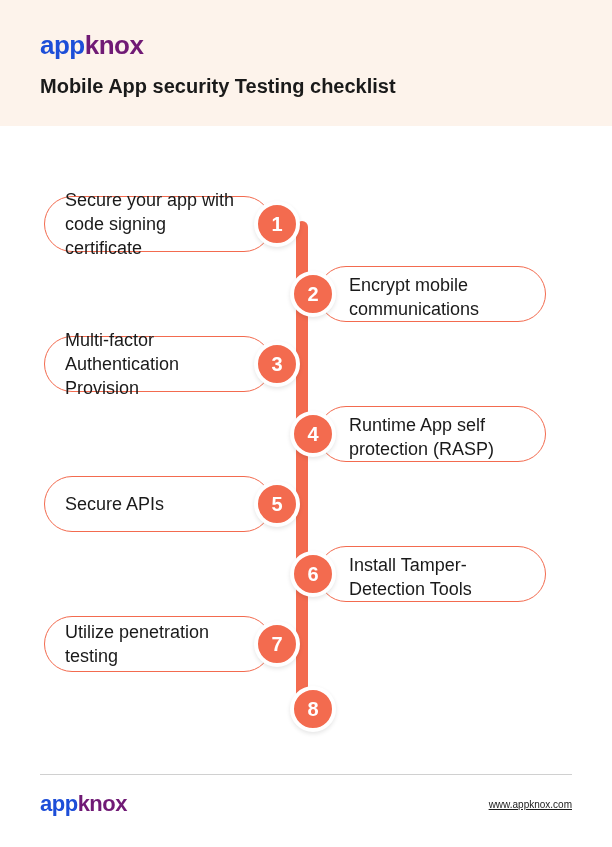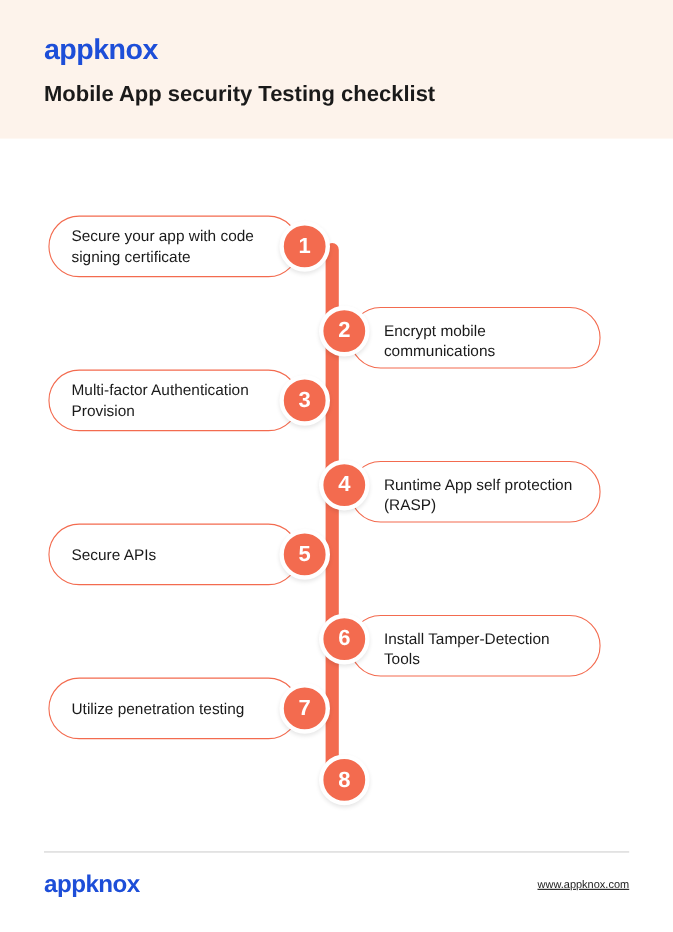--- a/index.html
+++ b/index.html
@@ -20,21 +20,21 @@
   }
   .logo {
     font-size: 26px;
     font-weight: 700;
     letter-spacing: -0.5px;
   }
   .logo .app {
     color: #1d4ed8;
   }
   .logo .knox {
-    color: #1d4ed8;
+    color: #701a75;
   }
   .title {
     font-size: 20px;
     font-weight: 700;
     color: #1a1a1a;
     margin-top: 14px;
   }
   .content {
     position: relative;
     padding: 60px 40px 30px 40px;
@@ -55,33 +55,32 @@
     align-items: center;
   }
   .pill {
     border: 1.5px solid #f36b4f;
     border-radius: 50px;
     height: 56px;
     width: 228px;
     display: flex;
     align-items: center;
     background: #ffffff;
-    font-size: 14px;
+    font-size: 18px;
     line-height: 1.35;
     color: #1a1a1a;
     font-weight: 500;
   }
   .pill.left {
     padding: 0 30px 0 20px;
     justify-content: flex-start;
   }
   .pill.right {
     padding: 6px 20px 0 30px;
     justify-content: flex-start;
-    margin-top: 13px;
   }
   .circle {
     width: 46px;
     height: 46px;
     border-radius: 50%;
     background: #f36b4f;
     border: 4px solid #ffffff;
     box-shadow: 0 2px 4px rgba(0,0,0,0.1);
     display: flex;
     align-items: center;

